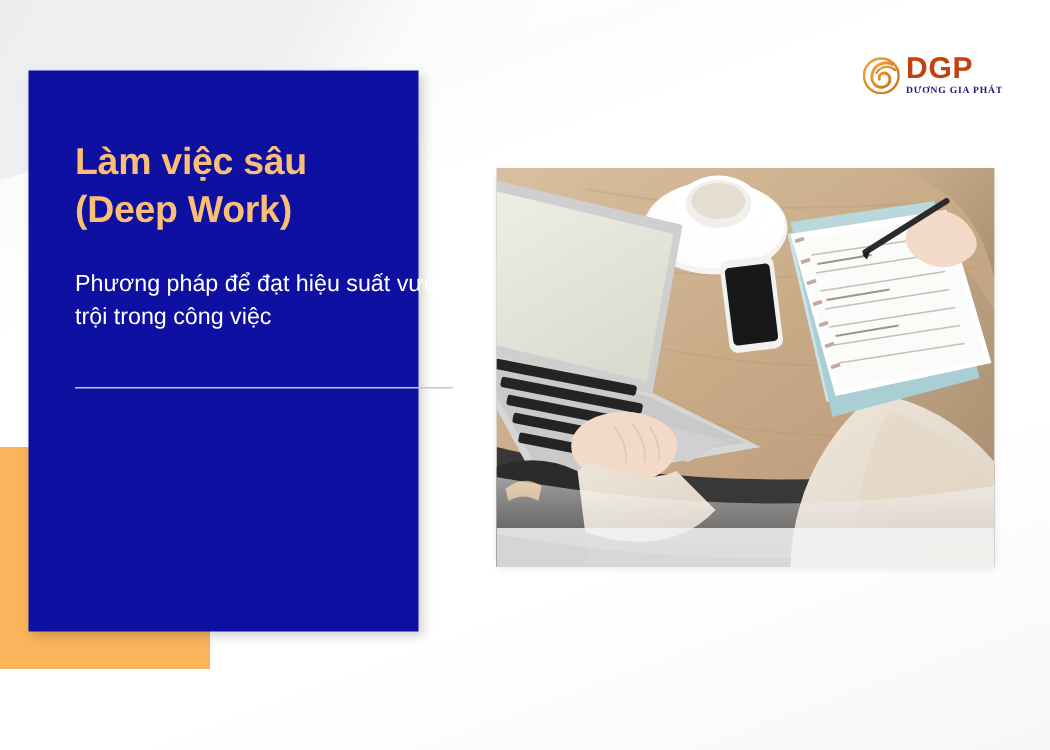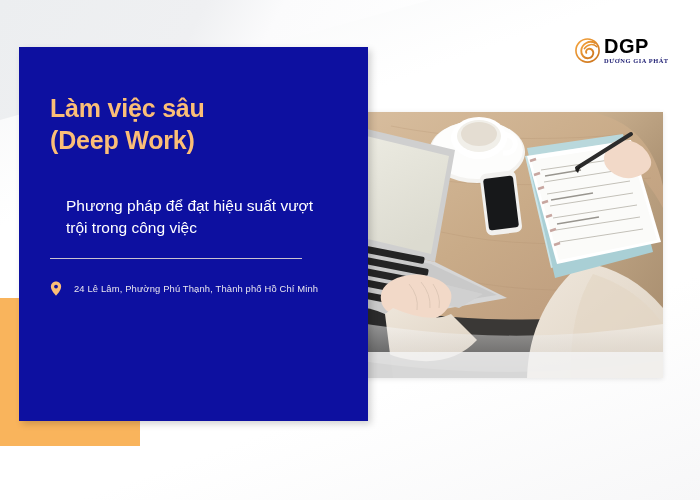--- a/index.html
+++ b/index.html
@@ -33,37 +33,37 @@
   
   .photo{
     position:absolute;left:331px;top:112px;width:332px;height:266px;
     overflow:hidden;
     box-shadow:0 1px 5px rgba(0,0,0,.10);
   }
   .photo svg{display:block;width:100%;height:100%;}
 
   
   .panel{
-    position:absolute;left:19px;top:47px;width:349px;height:374px;
+    position:absolute;left:19px;top:47px;width:260px;height:374px;
     background:#0d10a0;
     box-shadow:3px 3px 7px rgba(0,0,0,.18);
   }
 
   .title{
     position:absolute;left:31px;top:46px;width:270px;
     color:#fbbe77;
     font-size:25px;line-height:1.26;font-weight:bold;
     letter-spacing:-0.2px;
     margin:0;
   }
   .subtitle{
     position:absolute;left:31px;top:132px;width:268px;
     color:#ffffff;
     font-size:15.5px;line-height:1.42;font-weight:400;
-    margin:16px;
+    margin:0;
   }
   .divider{
     position:absolute;left:31px;top:211px;width:252px;height:1px;
     background:#c9c2cf;
   }
 
   .contacts{
     position:absolute;left:27px;top:231px;width:280px;
   }
   .crow{
@@ -83,21 +83,21 @@
 
   
   .logo{
     position:absolute;left:575px;top:36px;
     display:flex;align-items:center;
   }
   .logo-mark{width:25px;height:25px;margin-right:4px;}
   .logo-mark svg{display:block;}
   .logo-text{display:flex;flex-direction:column;line-height:1;}
   .logo-main{
-    color:#000000;font-size:20px;font-weight:bold;letter-spacing:.5px;
+    color:#c2410c;font-size:20px;font-weight:bold;letter-spacing:.5px;
     font-family:"Liberation Sans","DejaVu Sans",sans-serif;
   }
   .logo-sub{
     color:#191970;font-size:6.4px;font-weight:bold;letter-spacing:.55px;
     margin-top:2px;
     font-family:"Liberation Serif","DejaVu Serif",serif;
   }
 </style>
 </head>
 <body>
@@ -234,29 +234,20 @@
 
     <p class="subtitle">Phương pháp để đạt hiệu suất vượt trội trong công việc</p>
 
     <div class="divider"></div>
 
     <div class="contacts">
 
 
 
 
-      <div class="crow">
-        <span class="cicon">
-          <svg width="12" height="15" viewBox="0 0 18 24">
-            <path d="M9 0.8C4.4.8.8 4.4.8 9c0 6.2 8.2 14.2 8.2 14.2S17.2 15.2 17.2 9C17.2 4.4 13.6.8 9 .8z" fill="#fbbe77"></path>
-            <circle cx="9" cy="8.8" r="3" fill="#0d10a0"></circle>
-          </svg>
-        </span>
-        <span class="ctext">24 Lê Lâm, Phường Phú Thạnh, Thành phố Hồ Chí Minh</span>
-      </div>
 
     </div>
   </div>
 
   <div class="logo">
     <span class="logo-mark">
       <svg width="25" height="25" viewBox="0 0 40 40">
         <defs>
           <linearGradient id="sw1" x1="0" y1="0" x2="1" y2="1">
             <stop offset="0%" stop-color="#f6a43c"></stop>

